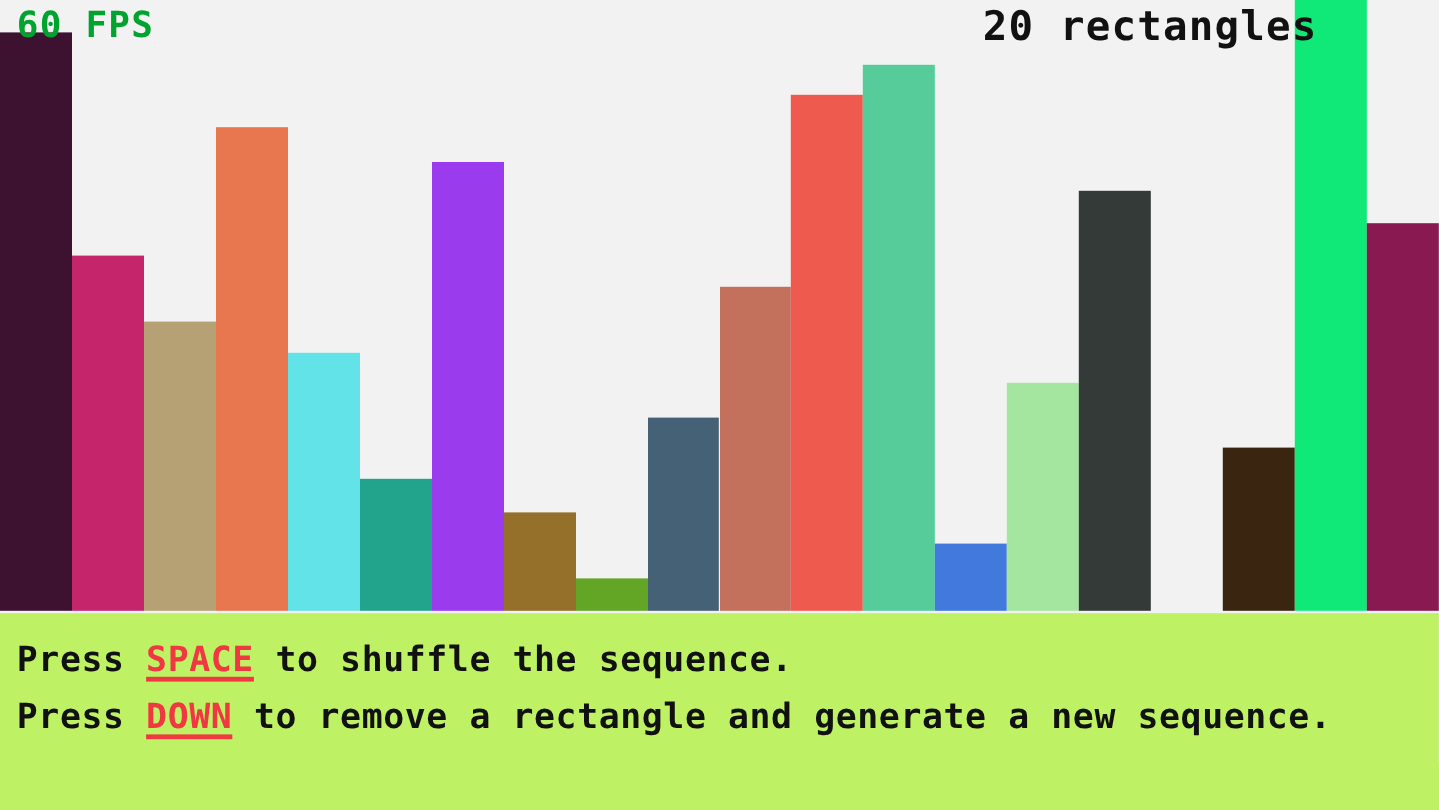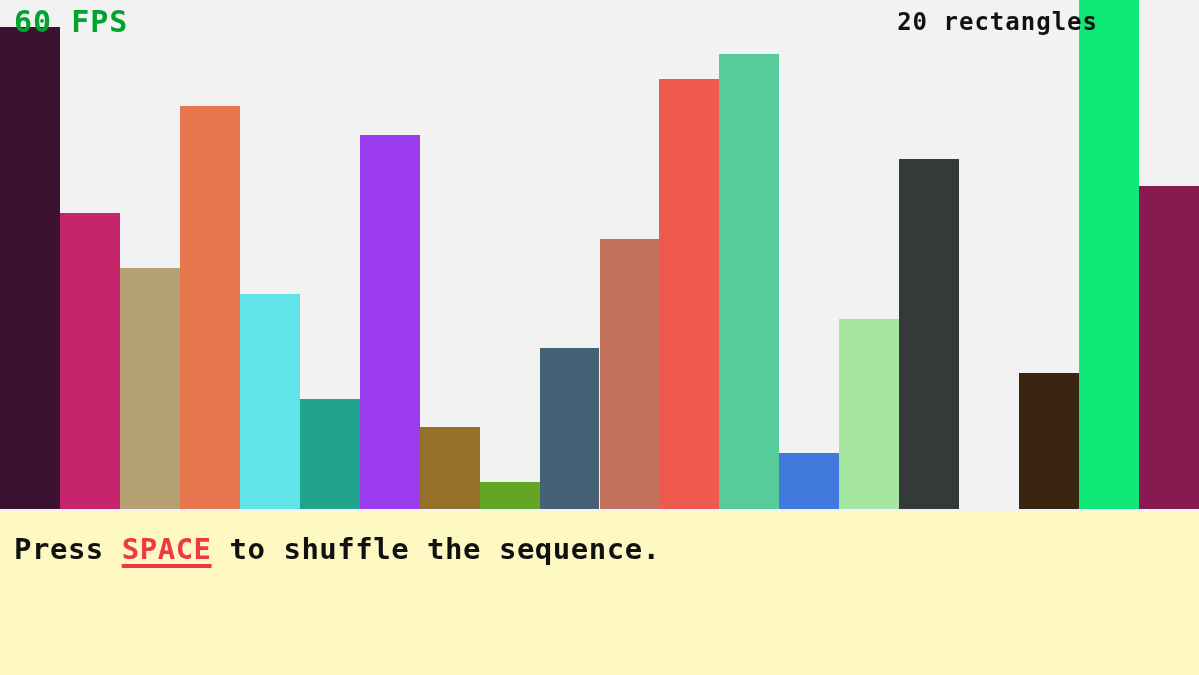--- a/index.html
+++ b/index.html
@@ -45,38 +45,38 @@
     color: #00a32e;
     font-weight: 700;
     font-family: "DejaVu Sans Mono", "Liberation Mono", monospace;
     white-space: nowrap;
     z-index: 20;
   }
   #rect-count {
     position: absolute;
     right: 10px;
     top: 7px;
-    font-size: 24px;
+    font-size: 34px;
     line-height: 30px;
     letter-spacing: 1px;
     color: #111111;
     font-weight: 700;
     font-family: "DejaVu Sans Mono", "Liberation Mono", monospace;
     white-space: nowrap;
     z-index: 20;
   }
 
   
   #instructions {
     position: absolute;
     left: 0;
     top: 511px;
     width: 1199px;
     height: 164px;
-    background: #fef9c3;
+    background: #bef264;
     padding: 14px 0 0 14px;
     box-sizing: border-box;
     z-index: 10;
   }
   .instruction-line {
     font-size: 29px;
     line-height: 48px;
     color: #111111;
     font-weight: 700;
     letter-spacing: 0.5px;
@@ -116,15 +116,16 @@
       <div class="bar" style="left: 1079.1px; width: 59.95px; height: 509px; background: rgb(16, 232, 120);"></div>
       <div class="bar" style="left: 1139.05px; width: 59.95px; height: 323px; background: rgb(136, 26, 81);"></div>
     </div>
 
   <div id="fps-counter" style="color: rgb(0, 163, 46);">60 FPS</div>
 
   <div id="rect-count" style="color: rgb(17, 17, 17);">20 rectangles</div>
 
   <div id="instructions">
       <div class="instruction-line"><span>Press </span><span class="key" style="color: rgb(239, 56, 66);">SPACE</span><span> to shuffle the sequence.</span></div>
+      <div class="instruction-line"><span>Press </span><span class="key" style="color: rgb(239, 56, 66);">DOWN</span><span> to remove a rectangle and generate a new sequence.</span></div>
     </div>
 
 </div>
 
 </body></html>

